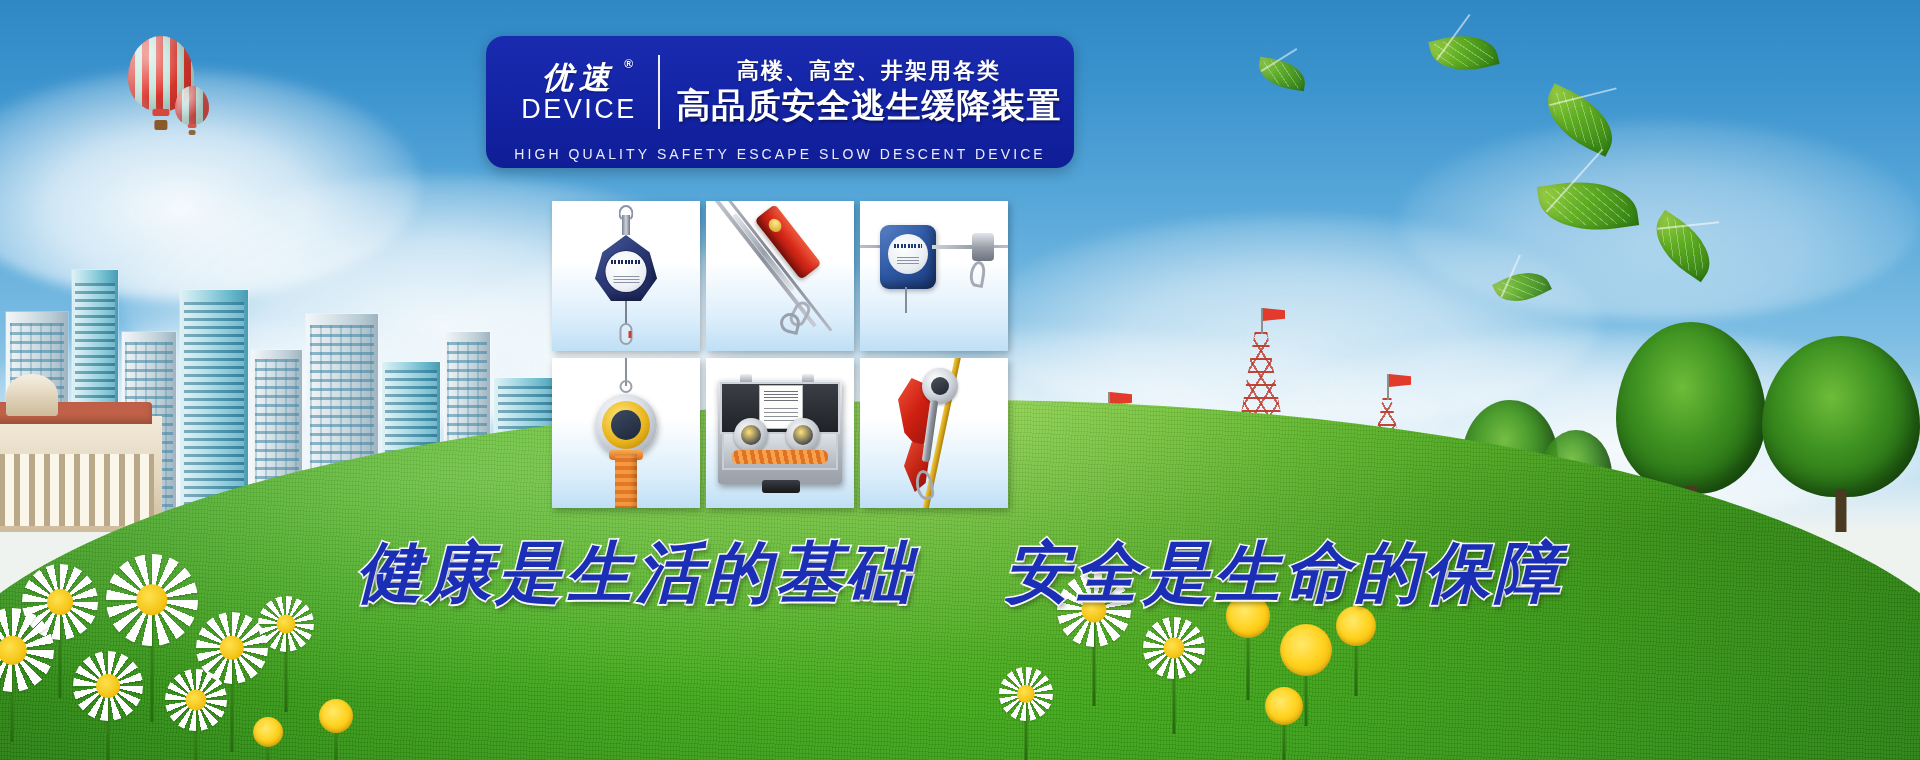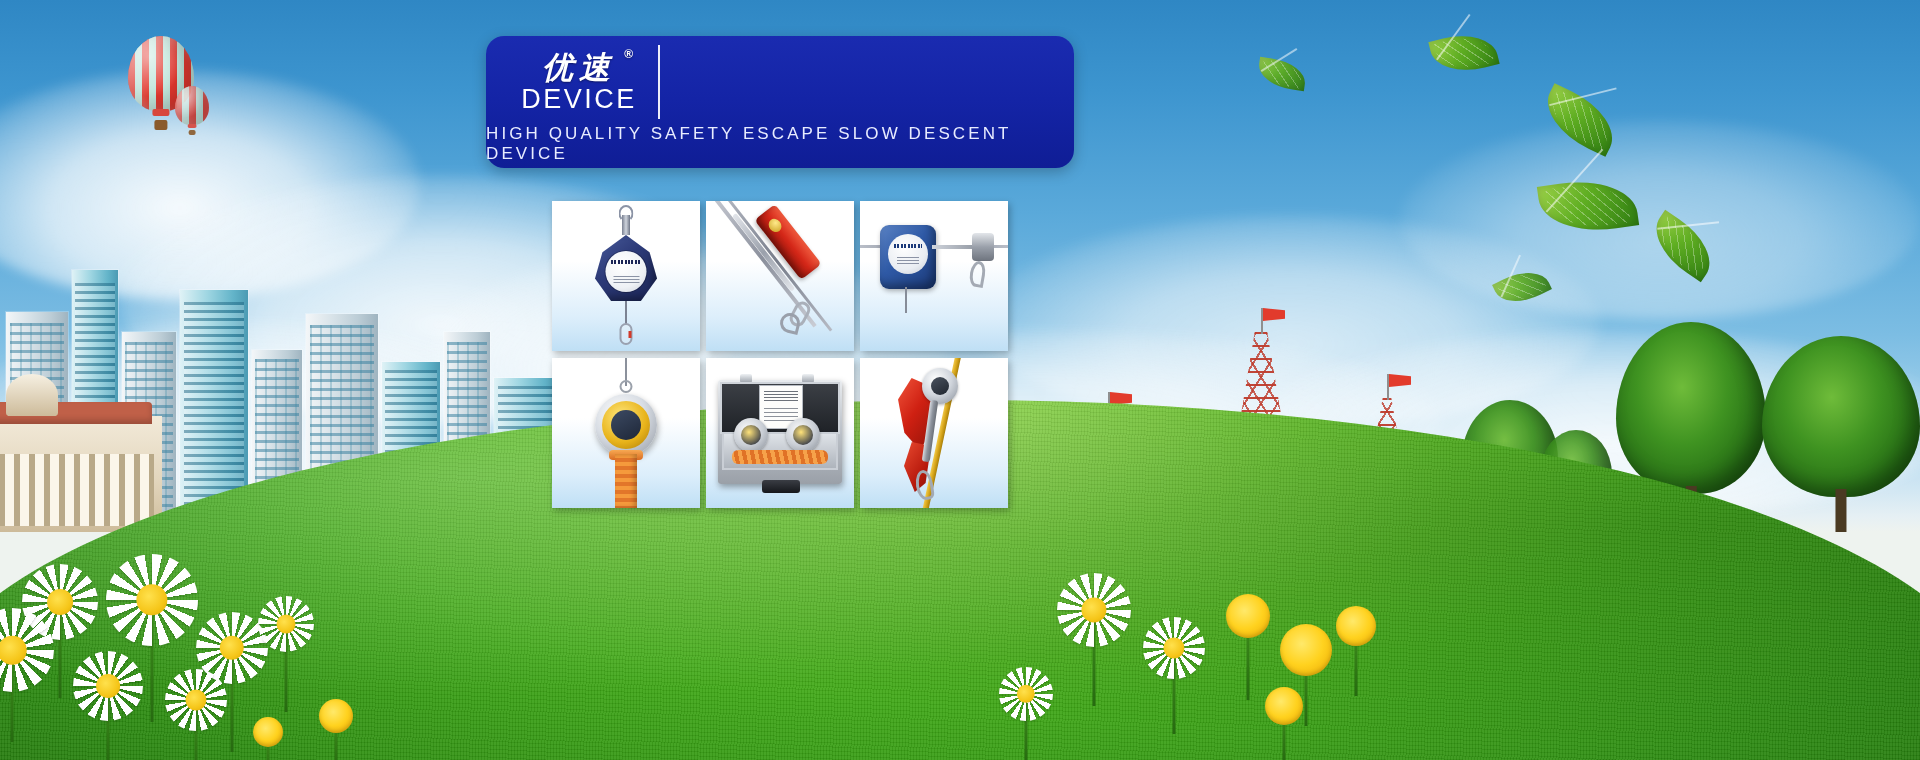--- a/index.html
+++ b/index.html
@@ -340,21 +340,21 @@
     text-shadow: 0 1px 2px rgba(0,0,0,.35);
   }
   .title-2 {
     color:#fff; font-size:34px; font-weight:700;
     letter-spacing:1px; line-height:1.2; margin-top:2px;
     text-shadow: 1px 2px 3px rgba(0,0,0,.45);
   }
   .headbar-sub {
     flex:0 0 24px;
     display:flex; align-items:center; justify-content:center;
-    color:#e8ecff; font-size:17px; letter-spacing:3.1px;
+    color:#e8ecff; font-size:14px; letter-spacing:3.1px;
     padding-bottom:4px;
   }
 
   
   .grid {
     position:absolute; left:552px; top:201px;
     width:456px; height:307px;
     display:grid;
     grid-template-columns: repeat(3, 148px);
     grid-template-rows: repeat(2, 150px);
@@ -858,20 +858,24 @@
       <div class="logo-col">
         <div class="logo-cn">
           <span>优速</span>
           <span class="logo-reg">®</span>
         </div>
         <div class="logo-en">DEVICE</div>
       </div>
 
       <div class="divider"></div>
 
+      <div class="title-col">
+        <div class="title-1">高楼、高空、井架用各类</div>
+        <div class="title-2">高品质安全逃生缓降装置</div>
+      </div>
 
     </div>
     <div class="headbar-sub">HIGH QUALITY SAFETY ESCAPE SLOW DESCENT DEVICE</div>
   </div>
 
   <div class="grid">
 
     <div class="tile p1">
       <div class="ph">
         <div class="hook-top"></div>
@@ -939,14 +943,19 @@
           <div class="red"></div>
           <div class="red2"></div>
         <div class="cam"></div>
           <div class="lever"></div>
           <div class="carab"></div>
       </div>
     </div>
 
   </div>
 
+  <div class="slogan">
+    <span>健康是生活的基础</span>
+    <span class="gap"></span>
+    <span>安全是生命的保障</span>
+  </div>
 
 </div>
 
 </body></html>

